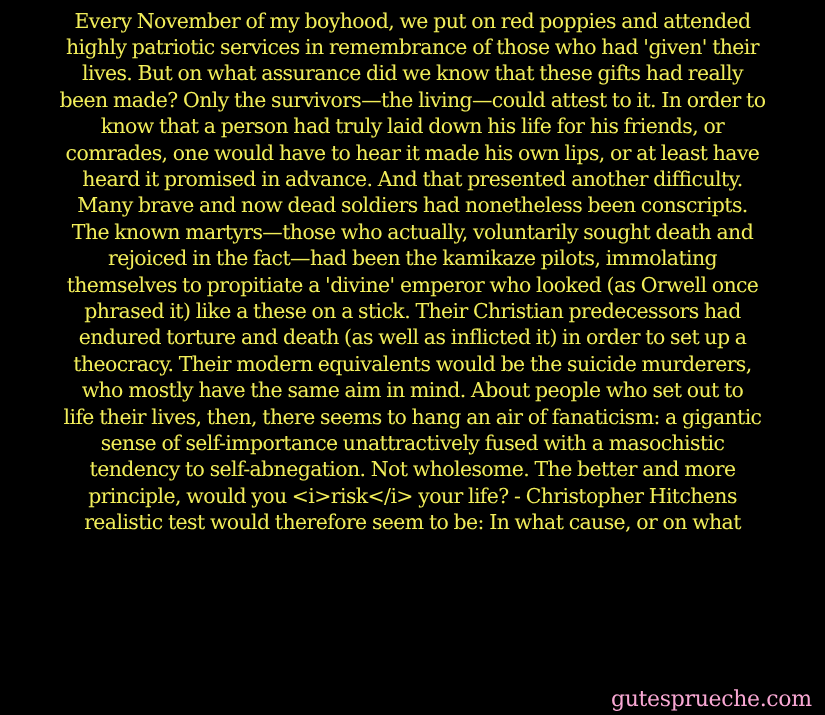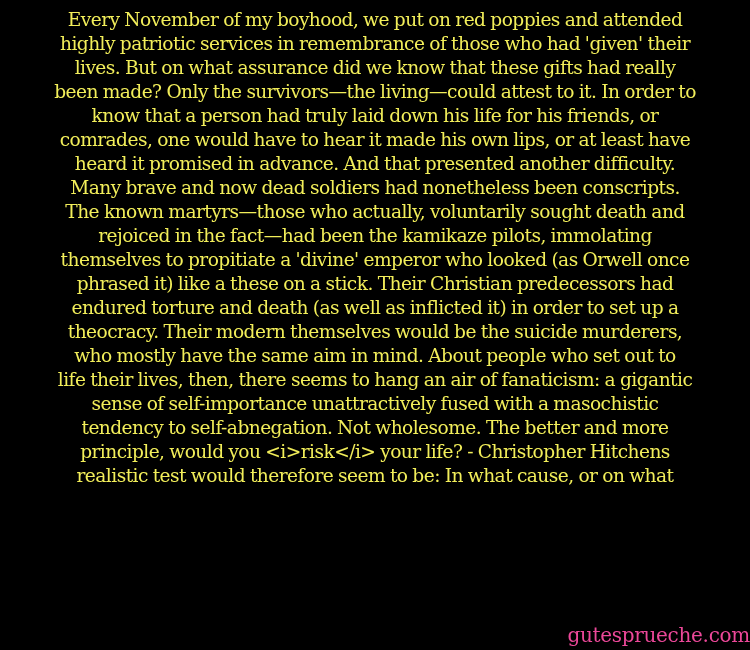--- a/index.html
+++ b/index.html
@@ -28,23 +28,23 @@
       line-height: 24px;
       letter-spacing: -0.55px;
       word-spacing: -0.5px;
     }
     .quote .line {
       display: block;
       white-space: nowrap;
     }
     .watermark {
       position: absolute;
-      right: 0;
+      right: 12px;
       top: 622px;
-      color: #ec4899;
+      color: #f9a8d4;
       font-family: "DejaVu Serif", "Liberation Serif", serif;
       font-size: 20px;
       line-height: 26px;
       letter-spacing: -0.3px;
       white-space: nowrap;
     }
   </style>
 </head>
 <body>
 
@@ -55,21 +55,21 @@
   <span class="line">been made? Only the survivors—the living—could attest to it. In order to</span>
   <span class="line">know that a person had truly laid down his life for his friends, or</span>
   <span class="line">comrades, one would have to hear it made his own lips, or at least have</span>
   <span class="line">heard it promised in advance. And that presented another difficulty.</span>
   <span class="line">Many brave and now dead soldiers had nonetheless been conscripts.</span>
   <span class="line">The known martyrs—those who actually, voluntarily sought death and</span>
   <span class="line">rejoiced in the fact—had been the kamikaze pilots, immolating</span>
   <span class="line">themselves to propitiate a 'divine' emperor who looked (as Orwell once</span>
   <span class="line">phrased it) like a these on a stick. Their Christian predecessors had</span>
   <span class="line">endured torture and death (as well as inflicted it) in order to set up a</span>
-  <span class="line">theocracy. Their modern themselves would be the suicide murderers,</span>
+  <span class="line">theocracy. Their modern equivalents would be the suicide murderers,</span>
   <span class="line">who mostly have the same aim in mind. About people who set out to</span>
   <span class="line">life their lives, then, there seems to hang an air of fanaticism: a gigantic</span>
   <span class="line">sense of self-importance unattractively fused with a masochistic</span>
   <span class="line">tendency to self-abnegation. Not wholesome.  The better and more</span>
   <span class="line">principle, would you &lt;i&gt;risk&lt;/i&gt; your life? - Christopher Hitchens</span>
   <span class="line">realistic test would therefore seem to be: In what cause, or on what</span>
 </div>
 
 <div class="watermark">gutesprueche.com</div>
 

